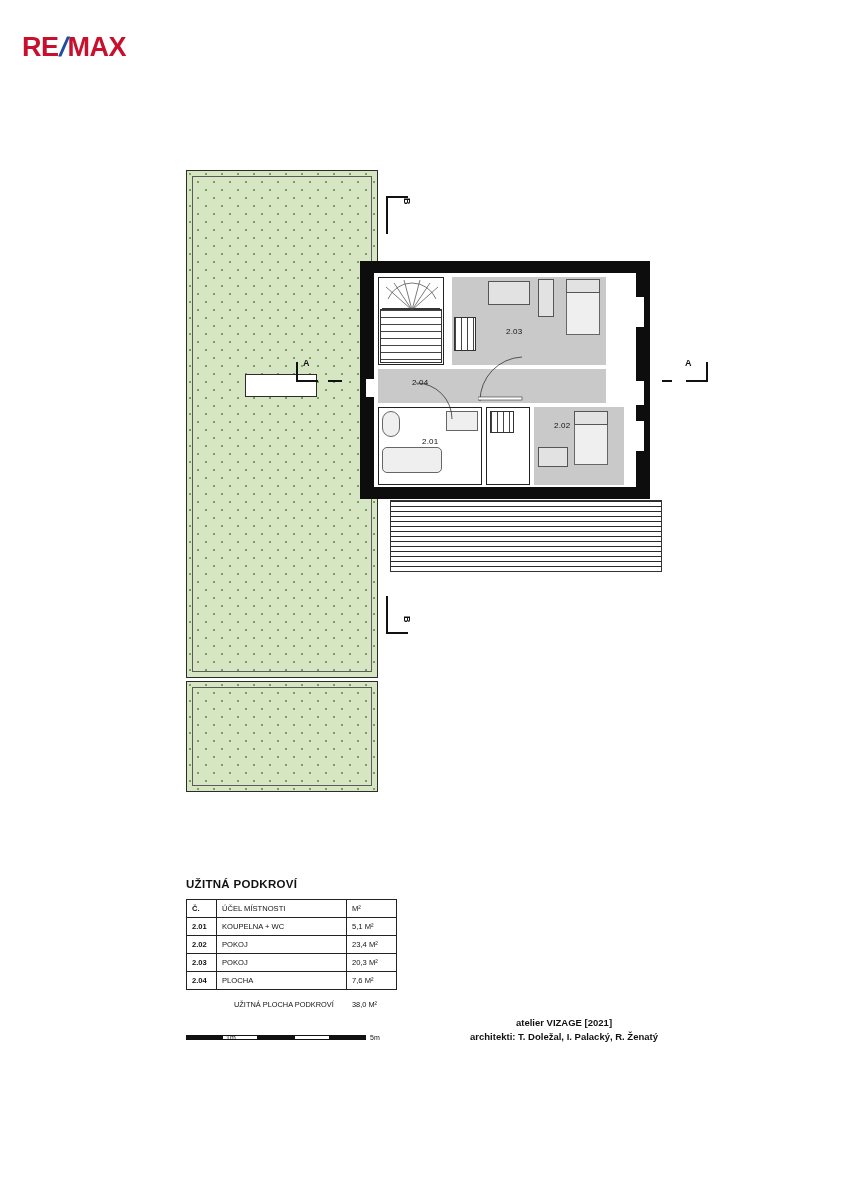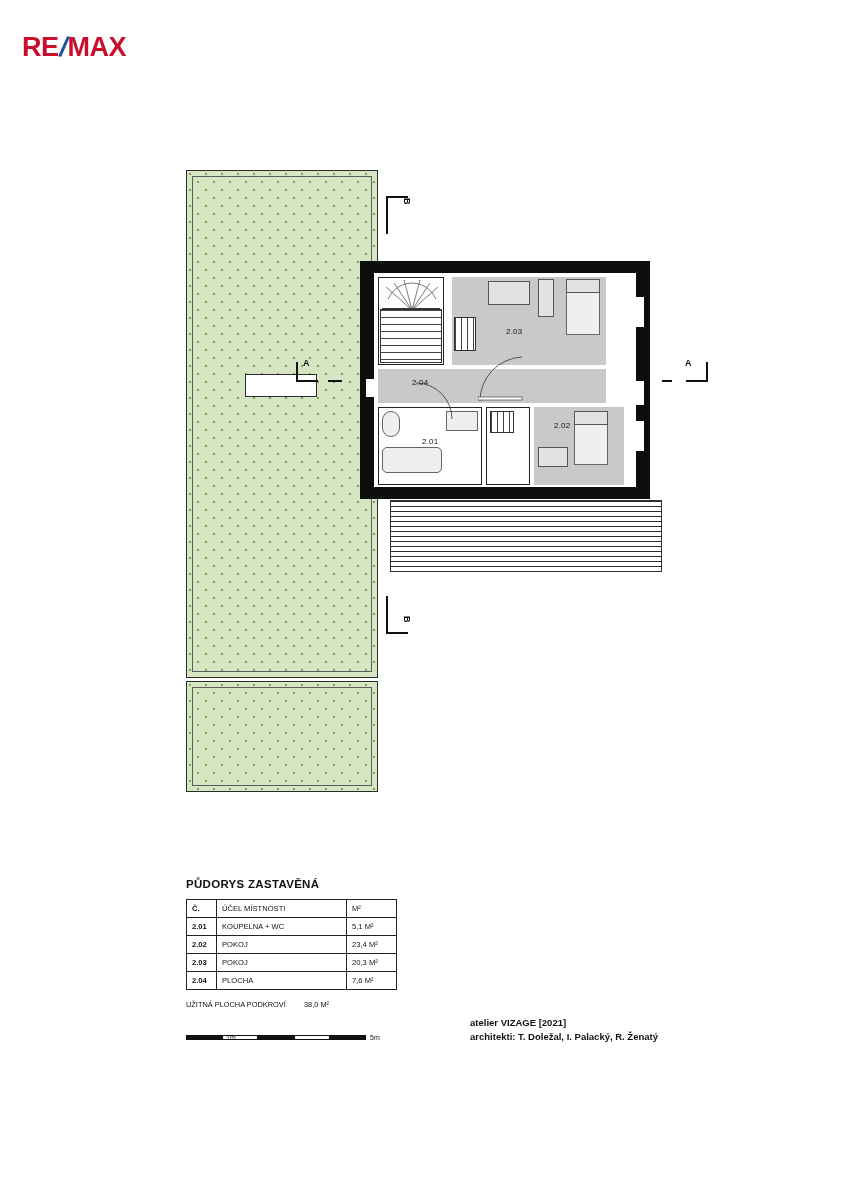--- a/index.html
+++ b/index.html
@@ -109,33 +109,33 @@
     border:1px solid #222; font-size:7.6px; font-weight:400;
     padding:4px 5px; text-align:left; color:#111;
   }
   table th { font-weight:400; font-size:7.6px; }
   .c-num { width:30px; font-weight:700; text-align:left; }
   .c-name { width:130px; }
   .c-area { width:50px; }
   th.c-area { text-align:left; }
 
   #totals { margin-top:9px; font-size:7.4px; line-height:1.55; }
-  #totals .row { display:flex; }
+  #totals .row { display:flex;margin-left:48px; }
   #totals .lbl { width:118px; }
 
   
   #scalebar { position:absolute; left:186px; top:1032px; width:200px; height:14px; }
   #scalebar .seg { position:absolute; top:3px; height:5px; }
   #scalebar .b { background:#111; }
   #scalebar .w { background:#fff; border:1px solid #111; }
   #scalebar .txt { position:absolute; top:2px; font-size:7px; }
 
   
   #credits {
-    position:absolute; right:190px; top:1016px; text-align:left;
+    position:absolute; right:190px; top:1016px; text-align:center;
     font-size:9.5px; font-weight:700; line-height:1.5;
   }
 </style>
 </head>
 <body>
 
 <div id="logo">
   <span>RE</span><span class="slash">/</span><span>MAX</span>
 </div>
 
@@ -223,21 +223,21 @@
   <div class="tick" style="left:706px; top:362px; width:1.6px; height:19px;"></div>
   <div class="secmark" style="left:685px; top:358px;">A</div>
   <div class="tick" style="left:662px; top:380px; width:10px; height:1.6px;"></div>
 
   <div class="tick" style="left:386px; top:632px; width:22px; height:1.6px;"></div>
   <div class="tick" style="left:386px; top:596px; width:1.6px; height:38px;"></div>
   <div class="secmark" style="left:412px; top:616px; transform:rotate(90deg); transform-origin:left top;">B</div>
 </div>
 
 <div id="legend">
-  <h2>PŮDORYS ZASTAVĚNÁ</h2>
+  <h2>UŽITNÁ PODKROVÍ</h2>
 
   <table>
     <thead>
       <tr>
         <th class="c-num">Č.</th>
         <th class="c-name">ÚČEL MÍSTNOSTI</th>
         <th class="c-area">M²</th>
       </tr>
     </thead>
     <tbody>

